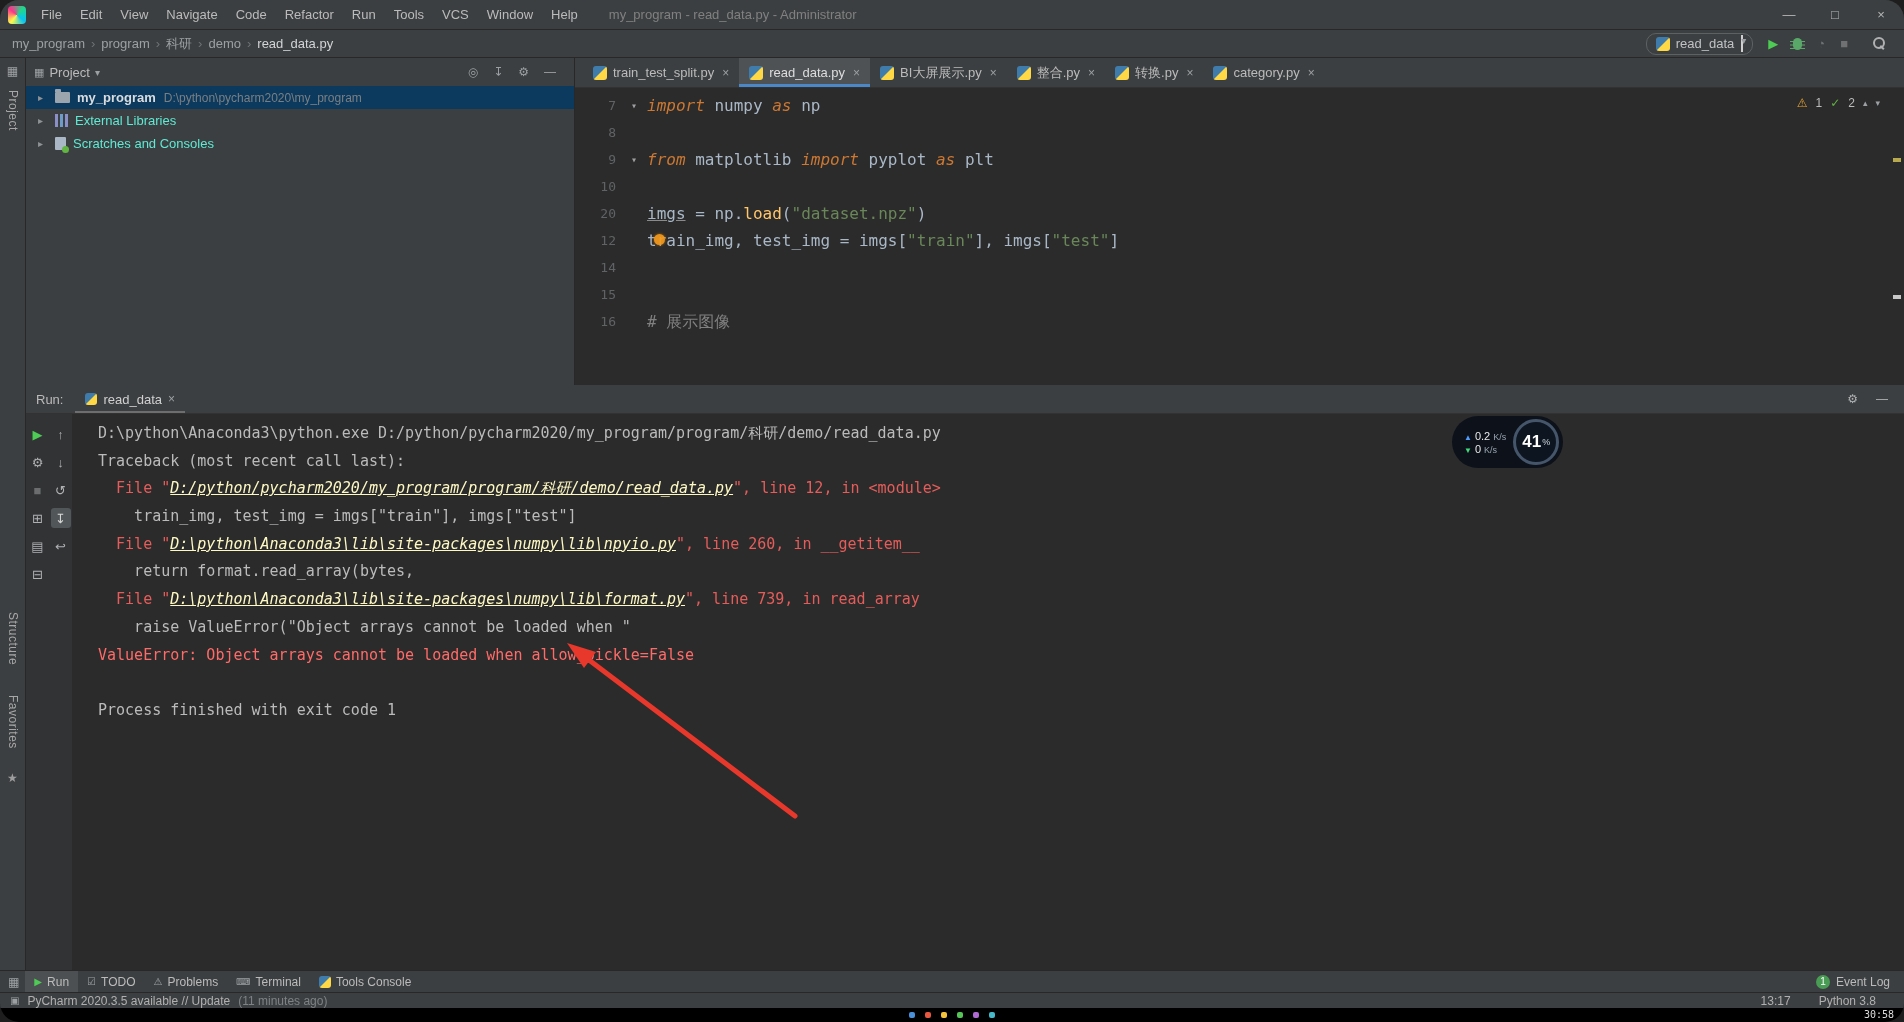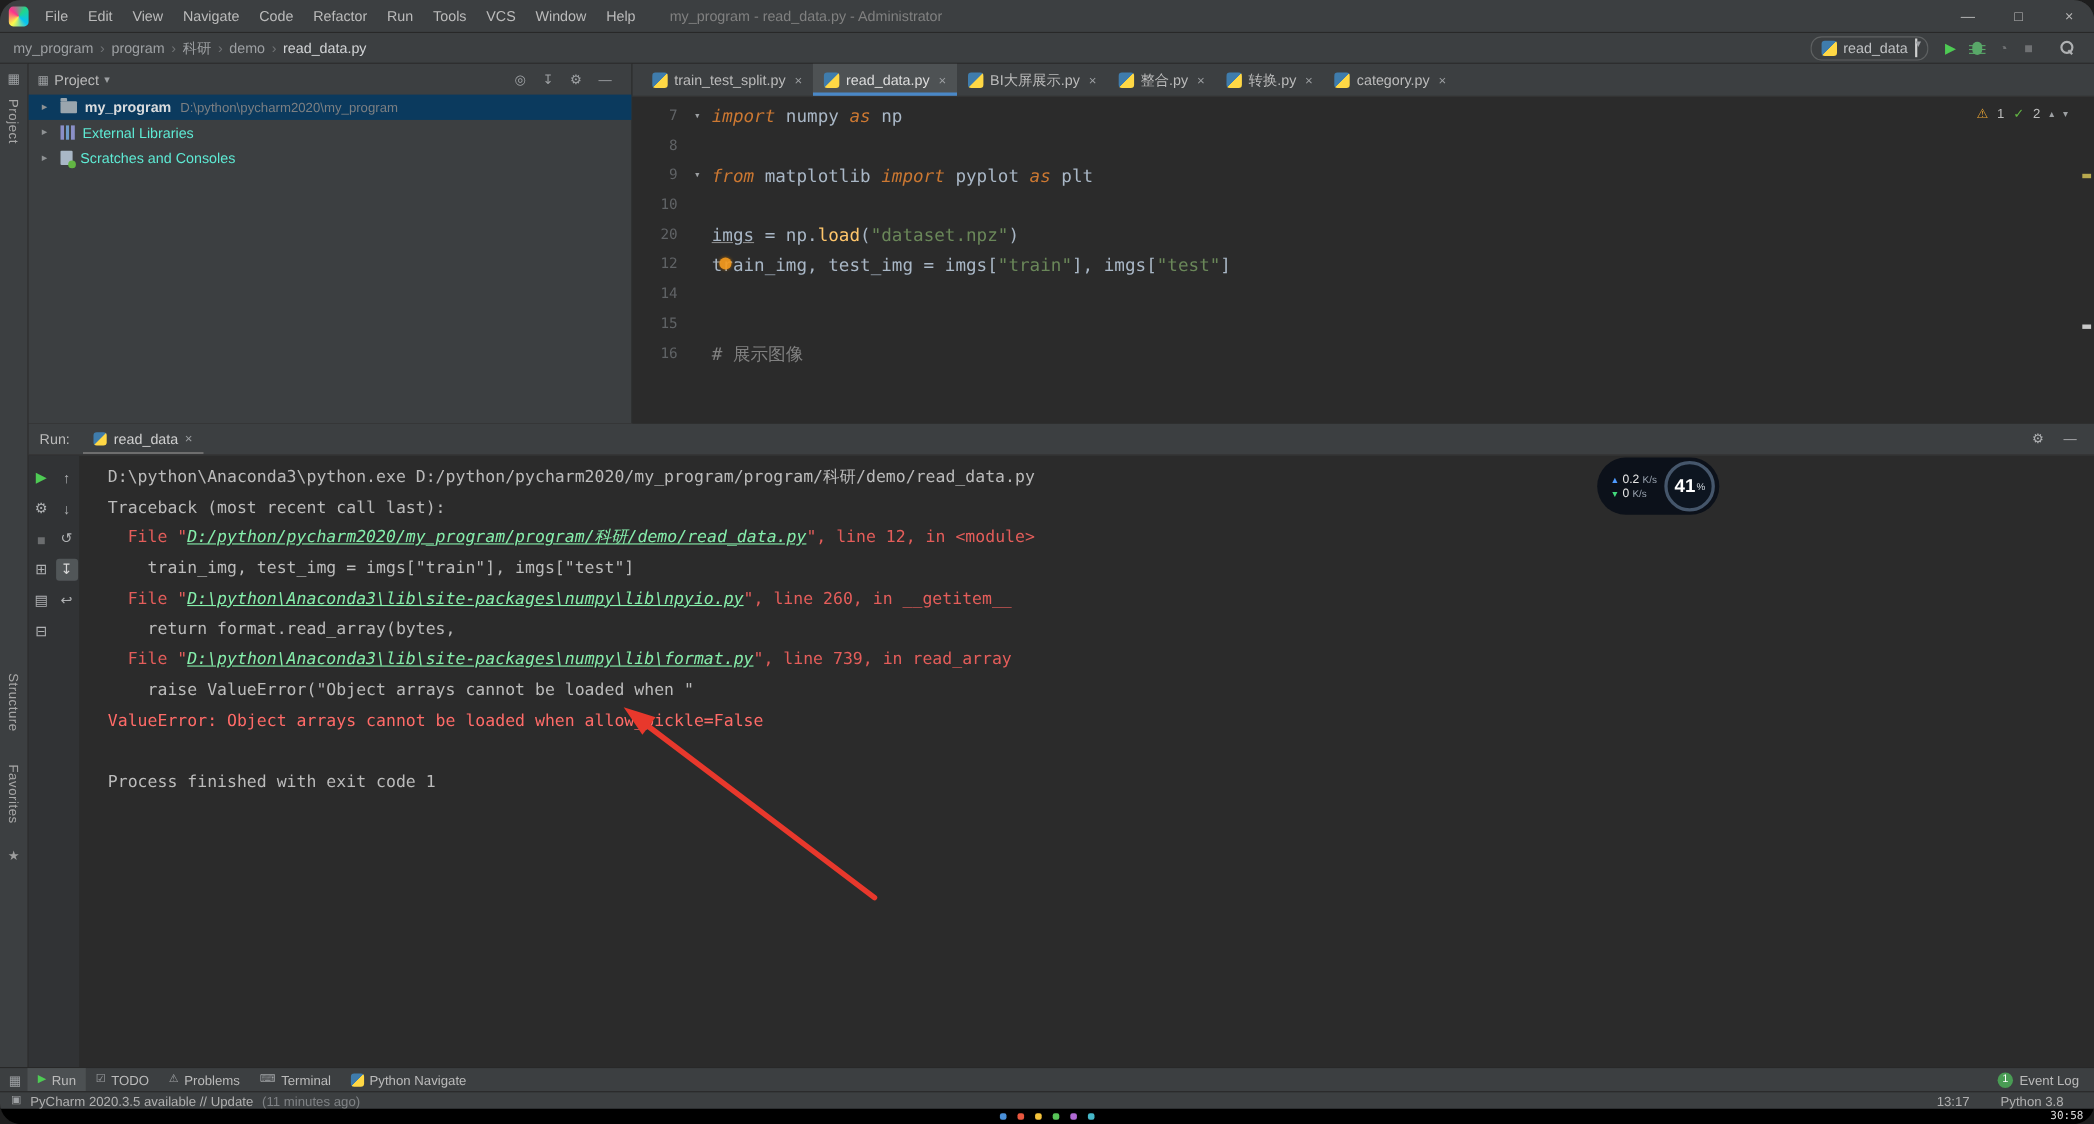--- a/index.html
+++ b/index.html
@@ -101,21 +101,21 @@
   .run-body{flex:1;display:flex;min-height:0;}
   .run-toolbar{width:46px;display:flex;flex:0 0 auto;padding-top:10px;background:#313335;}
   .rt-col{width:23px;display:flex;flex-direction:column;align-items:center;gap:8px;}
   .rt-icon{width:20px;height:20px;display:flex;align-items:center;justify-content:center;font-size:13px;color:#afb1b3;border-radius:3px;}
   .rt-icon.green{color:#4ecb54;}
   .rt-icon.dim{color:#6b6d6f;}
   .rt-icon.selected{background:#515658;color:#d6d6d6;}
   .console-body{flex:1;padding:6px 0 0 26px;font-family:"DejaVu Sans Mono","Liberation Mono",monospace;font-size:15px;min-width:0;}
   .cline{white-space:pre;height:27.7px;line-height:27.7px;color:#bbbbbb;}
   .cline-file{color:#e45d5a;}
-  .cline-file .link{color:#86efac;font-style:italic;text-decoration:underline;}
+  .cline-file .link{color:#fef9c3;font-style:italic;text-decoration:underline;}
   .cline-error{color:#ff6b68;}
 
   
   .twb{height:22px;background:#3c3f41;border-top:1px solid #282828;display:flex;align-items:center;font-size:12px;padding:0 8px;flex:0 0 auto;}
   .twb-switcher{color:#9da0a3;font-size:12px;margin-right:6px;}
   .twb-items{display:flex;align-items:center;height:100%;}
   .twb-item{display:flex;align-items:center;gap:5px;padding:0 9px;height:100%;color:#bbb;white-space:nowrap;}
   .twb-item.selected{background:#4c5052;}
   .twb-glyph{font-size:10px;color:#9da0a3;}
   .twb-glyph.green{color:#4ecb54;}
@@ -405,21 +405,21 @@
         <div class="twb-item">
           <span class="twb-glyph">⚠</span>
           <span>Problems</span>
         </div>
         <div class="twb-item">
           <span class="twb-glyph">⌨</span>
           <span>Terminal</span>
         </div>
         <div class="twb-item">
           <span class="py-icon small"></span>
-          <span>Python Navigate</span>
+          <span>Tools Console</span>
         </div>
       </div>
     <div class="twb-right">
       <span class="badge">1</span>
       <span>Event Log</span>
     </div>
   </div>
 
   <div class="statusbar">
     <span class="sb-icon">▣</span>

